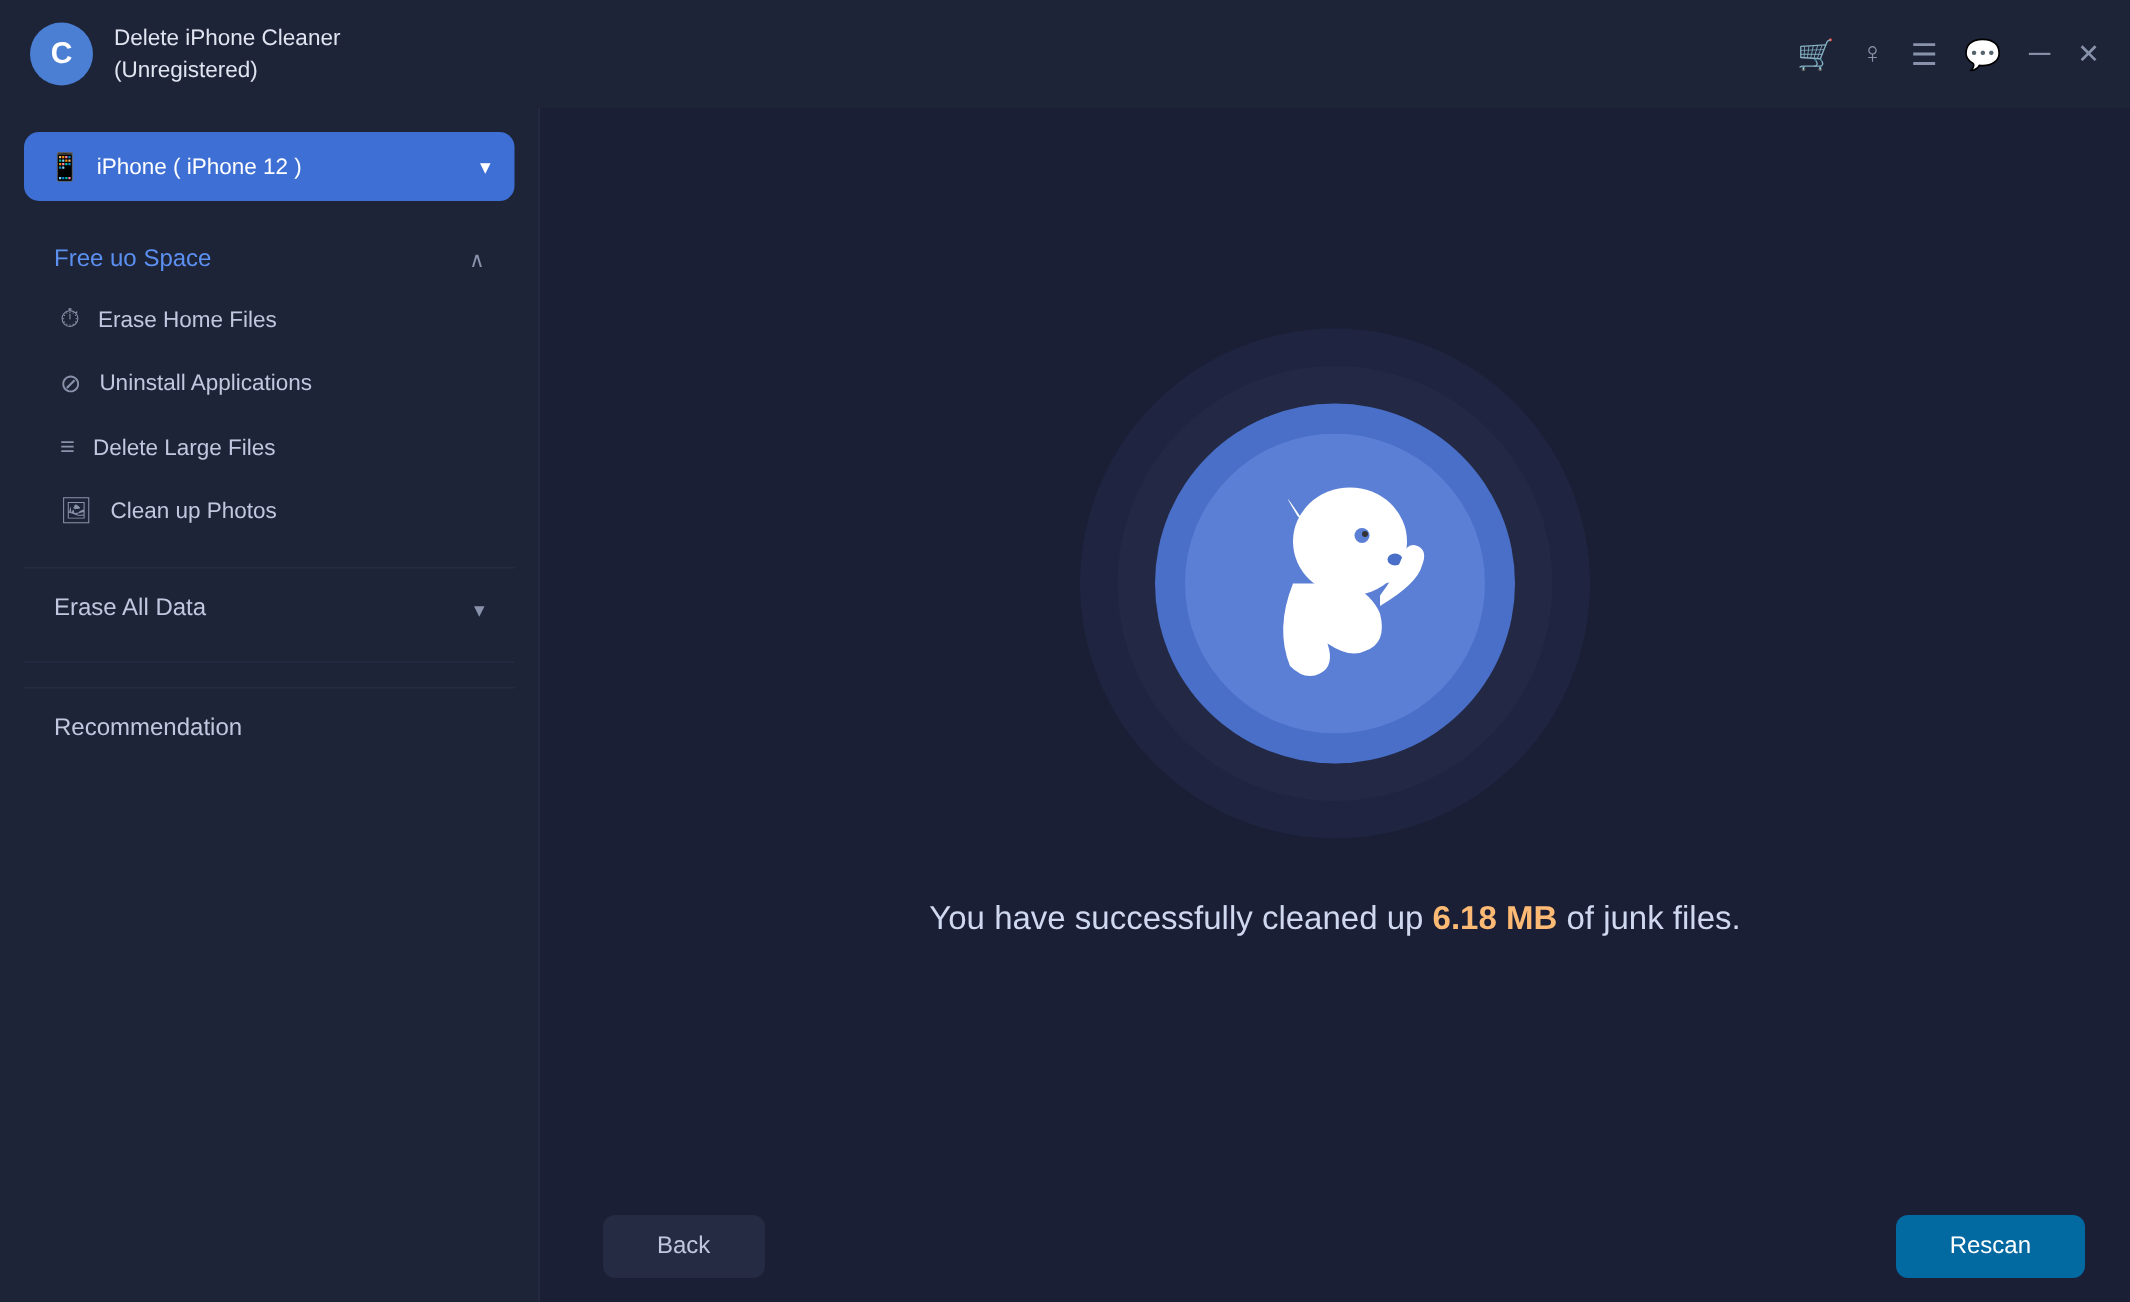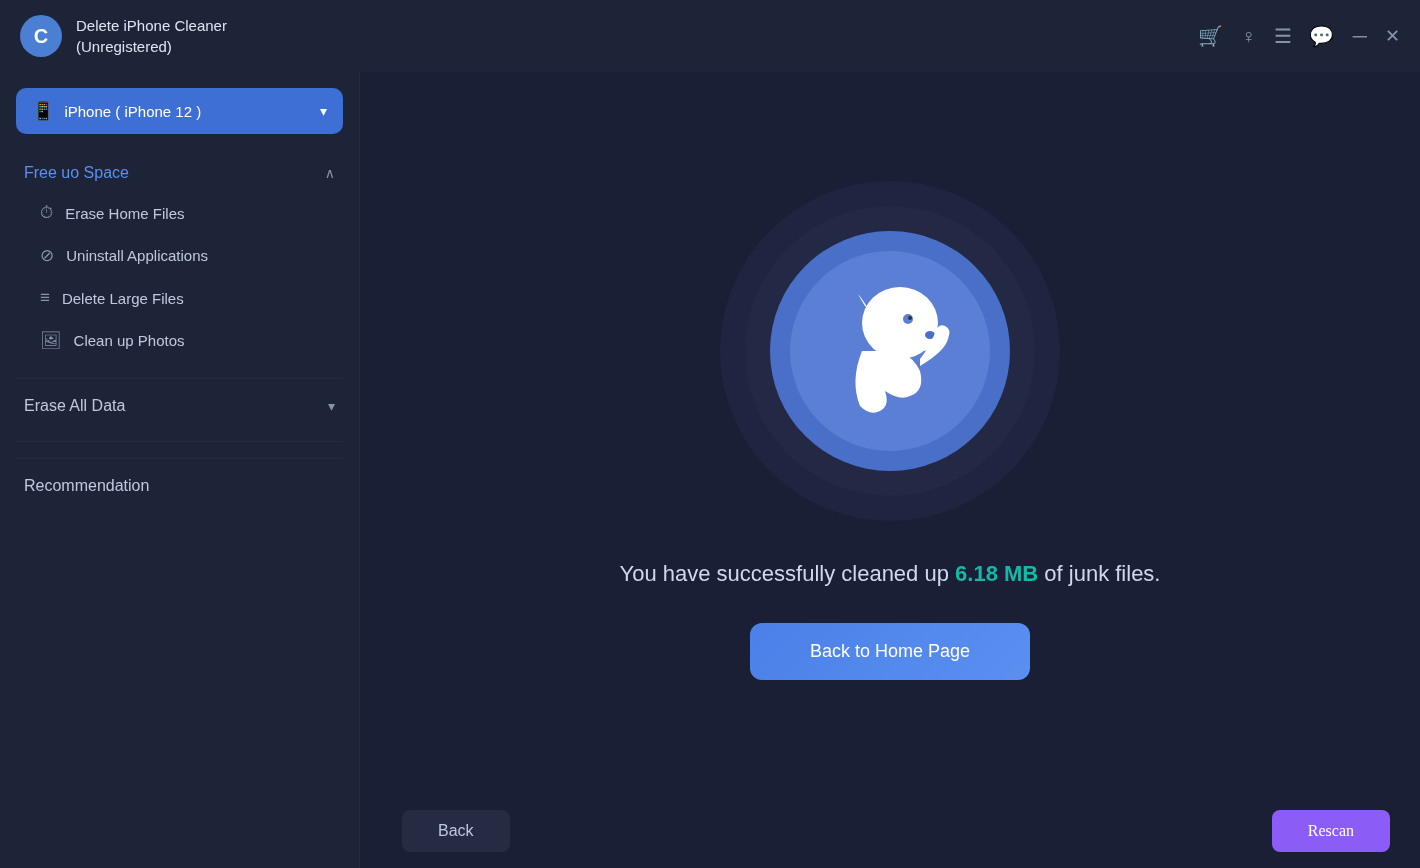--- a/index.html
+++ b/index.html
@@ -102,21 +102,21 @@
     }
 
     
     .menu-section {
       margin-bottom: 8px;
     }
     .section-header {
       display: flex;
       align-items: center;
       justify-content: space-between;
-      padding: 10px 24px;
+      padding: 10px 36px;
       cursor: pointer;
     }
     .section-title-active {
       color: #5b8ff0;
       font-size: 16px;
       font-weight: 500;
     }
     .section-title {
       color: #c0c8e0;
       font-size: 16px;
@@ -198,21 +198,21 @@
     }
 
     
     .success-message {
       color: #d0d8f0;
       font-size: 22px;
       text-align: center;
       margin-bottom: 36px;
     }
     .highlight-value {
-      color: #14b8a6;
+      color: #fdba74;
       font-weight: 600;
     }
 
     
     .back-to-home-btn {
       background: linear-gradient(135deg, #4a80e8, #5b8ff0);
       color: white;
       border: none;
       border-radius: 12px;
       padding: 18px 60px;
@@ -235,28 +235,27 @@
     .btn-back {
       background: #252b42;
       color: #c0c8e0;
       border: none;
       border-radius: 8px;
       padding: 12px 36px;
       font-size: 16px;
       cursor: pointer;
     }
     .btn-rescan {
-      background: #8b5cf6;
+      background: #0369a1;
       color: white;
       border: none;
       border-radius: 8px;
       padding: 12px 36px;
       font-size: 16px;
       cursor: pointer;
-      font-family: Liberation Serif, serif;
     }
 
     
     .separator {
       height: 1px;
       background: #252b42;
       margin: 8px 16px;
     }
   </style>
 </head>
@@ -369,21 +368,20 @@
             </svg>
           </div>
         </div>
       </div>
     </div>
 
     <div class="success-message">
       <span>You have successfully cleaned up </span><span class="highlight-value">6.18 MB</span><span> of junk files.</span>
     </div>
 
-    <button class="back-to-home-btn">Back to Home Page</button>
 
     <div class="bottom-bar">
       <button class="btn-back">Back</button>
       <button class="btn-rescan">Rescan</button>
     </div>
 
   </div>
 </div>
 
 </body></html>

